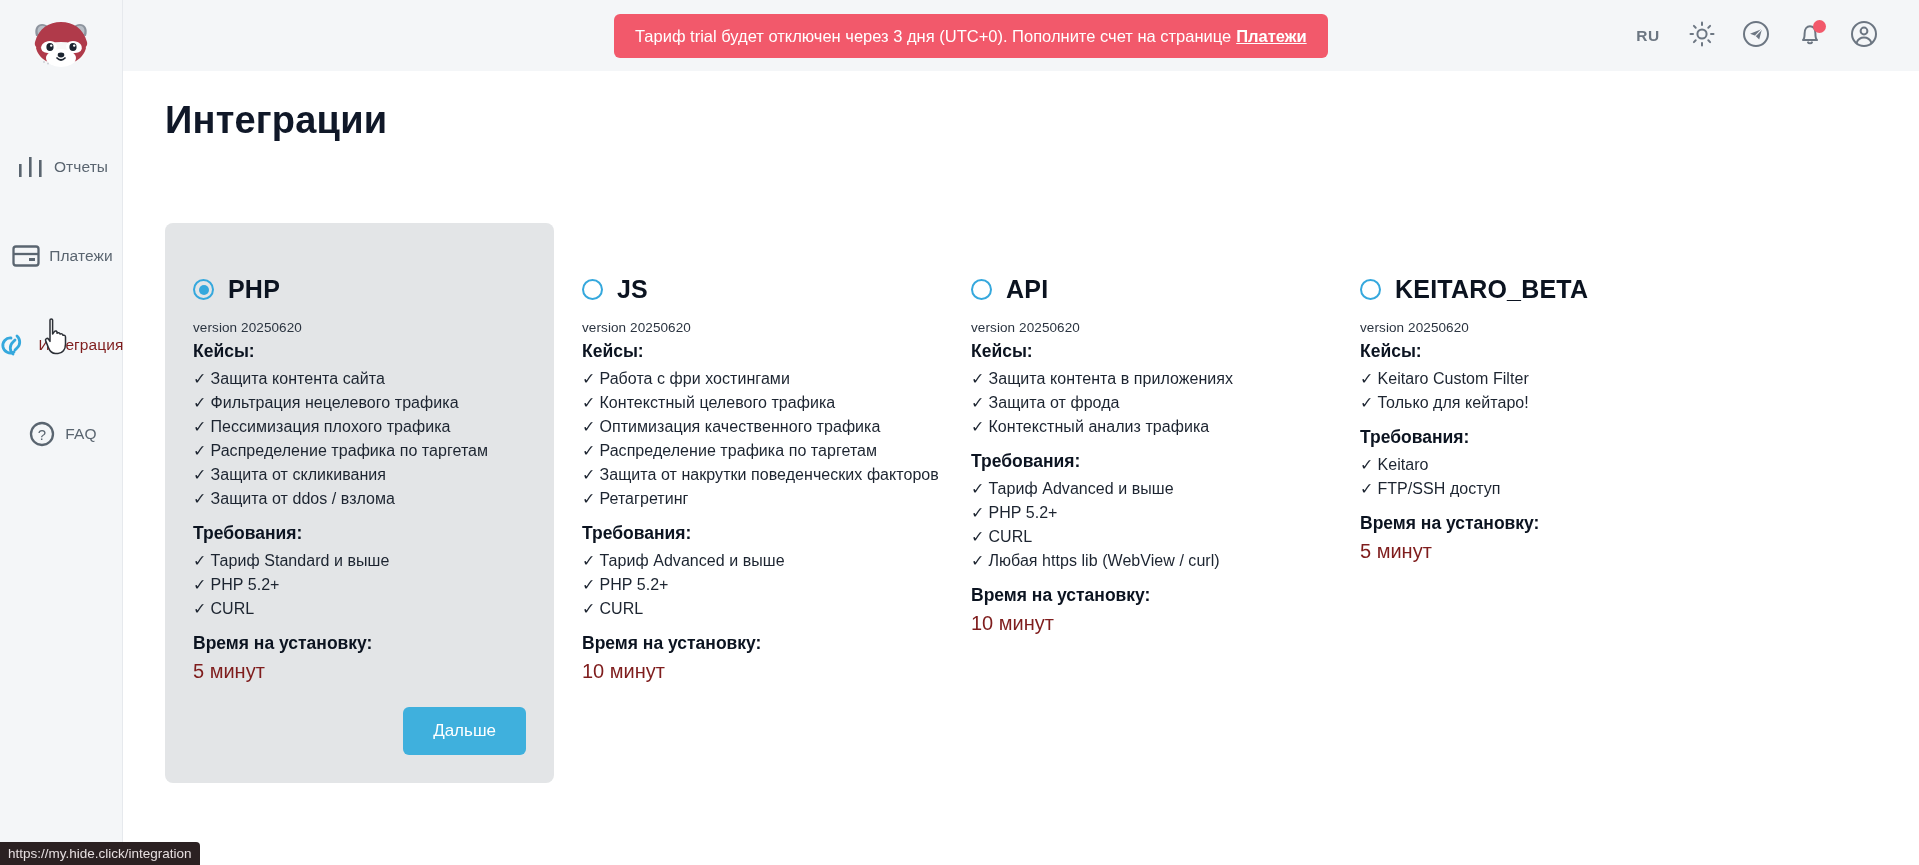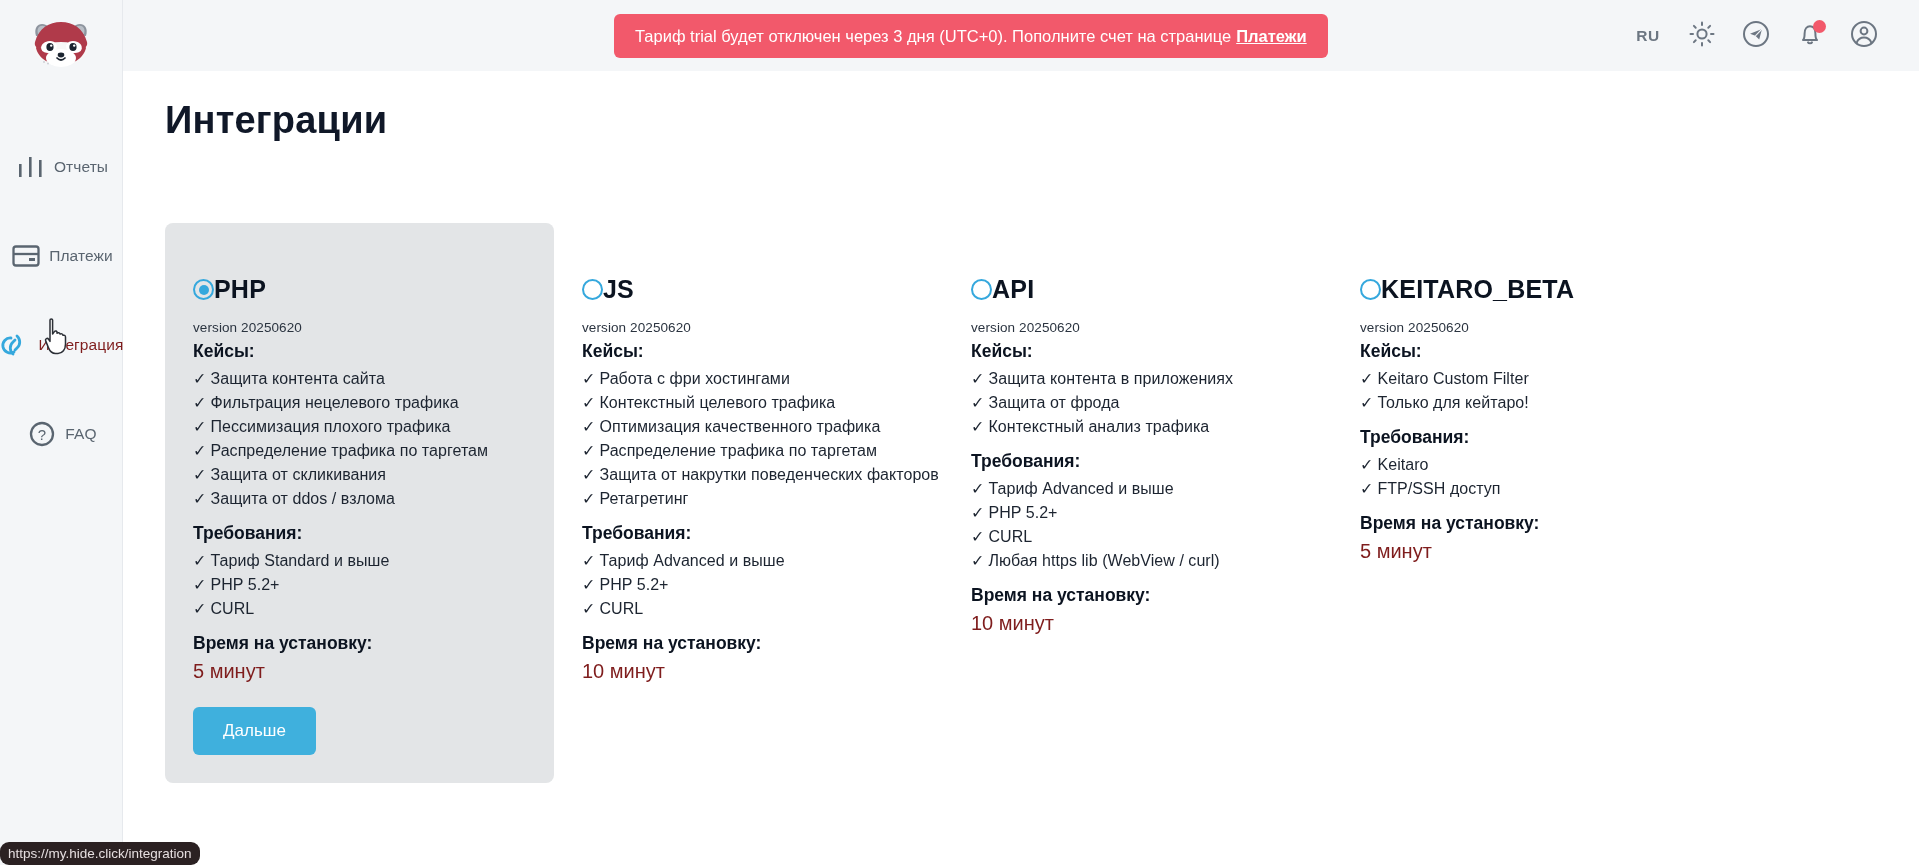--- a/index.html
+++ b/index.html
@@ -149,21 +149,21 @@
     width: 389px;
     padding: 52px 28px 28px 28px;
     border-radius: 8px;
     position: relative;
   }
   .card.selected { background: #e3e5e7; }
 
   .card-head {
     display: flex;
     align-items: center;
-    gap: 0;
+    gap: 14px;
     margin-bottom: 16px;
   }
   .radio {
     width: 21px; height: 21px;
     border-radius: 50%;
     border: 2.6px solid #35a8dd;
     flex: 0 0 auto;
     position: relative;
     cursor: pointer;
     background: transparent;
@@ -207,20 +207,21 @@
   }
   .feat .tick { margin-right: 4px; }
   .plain {
     font-size: 20px;
     color: #7f1d1d;
     line-height: 24px;
     margin-top: 2px;
   }
   .next-row {
     display: flex;
+    justify-content: flex-end;
     margin-top: 24px;
   }
   #next-button {
     background: #3fb0dd;
     color: #ffffff;
     border: none;
     border-radius: 6px;
     font-size: 17px;
     font-family: "Liberation Sans", sans-serif;
     padding: 14px 30px;
@@ -234,21 +235,20 @@
     bottom: 0;
     height: 23px;
     background: #2b2122;
     color: #e6dfe0;
     font-size: 13.5px;
     display: flex;
     align-items: center;
     padding: 0 8px;
     border-top-right-radius: 4px;
     z-index: 50;
-    border-radius: 9px;
   }
 </style>
 </head>
 <body>
 
 <div id="app">
 
   <div id="sidebar">
 
     <div id="logo-wrap">

